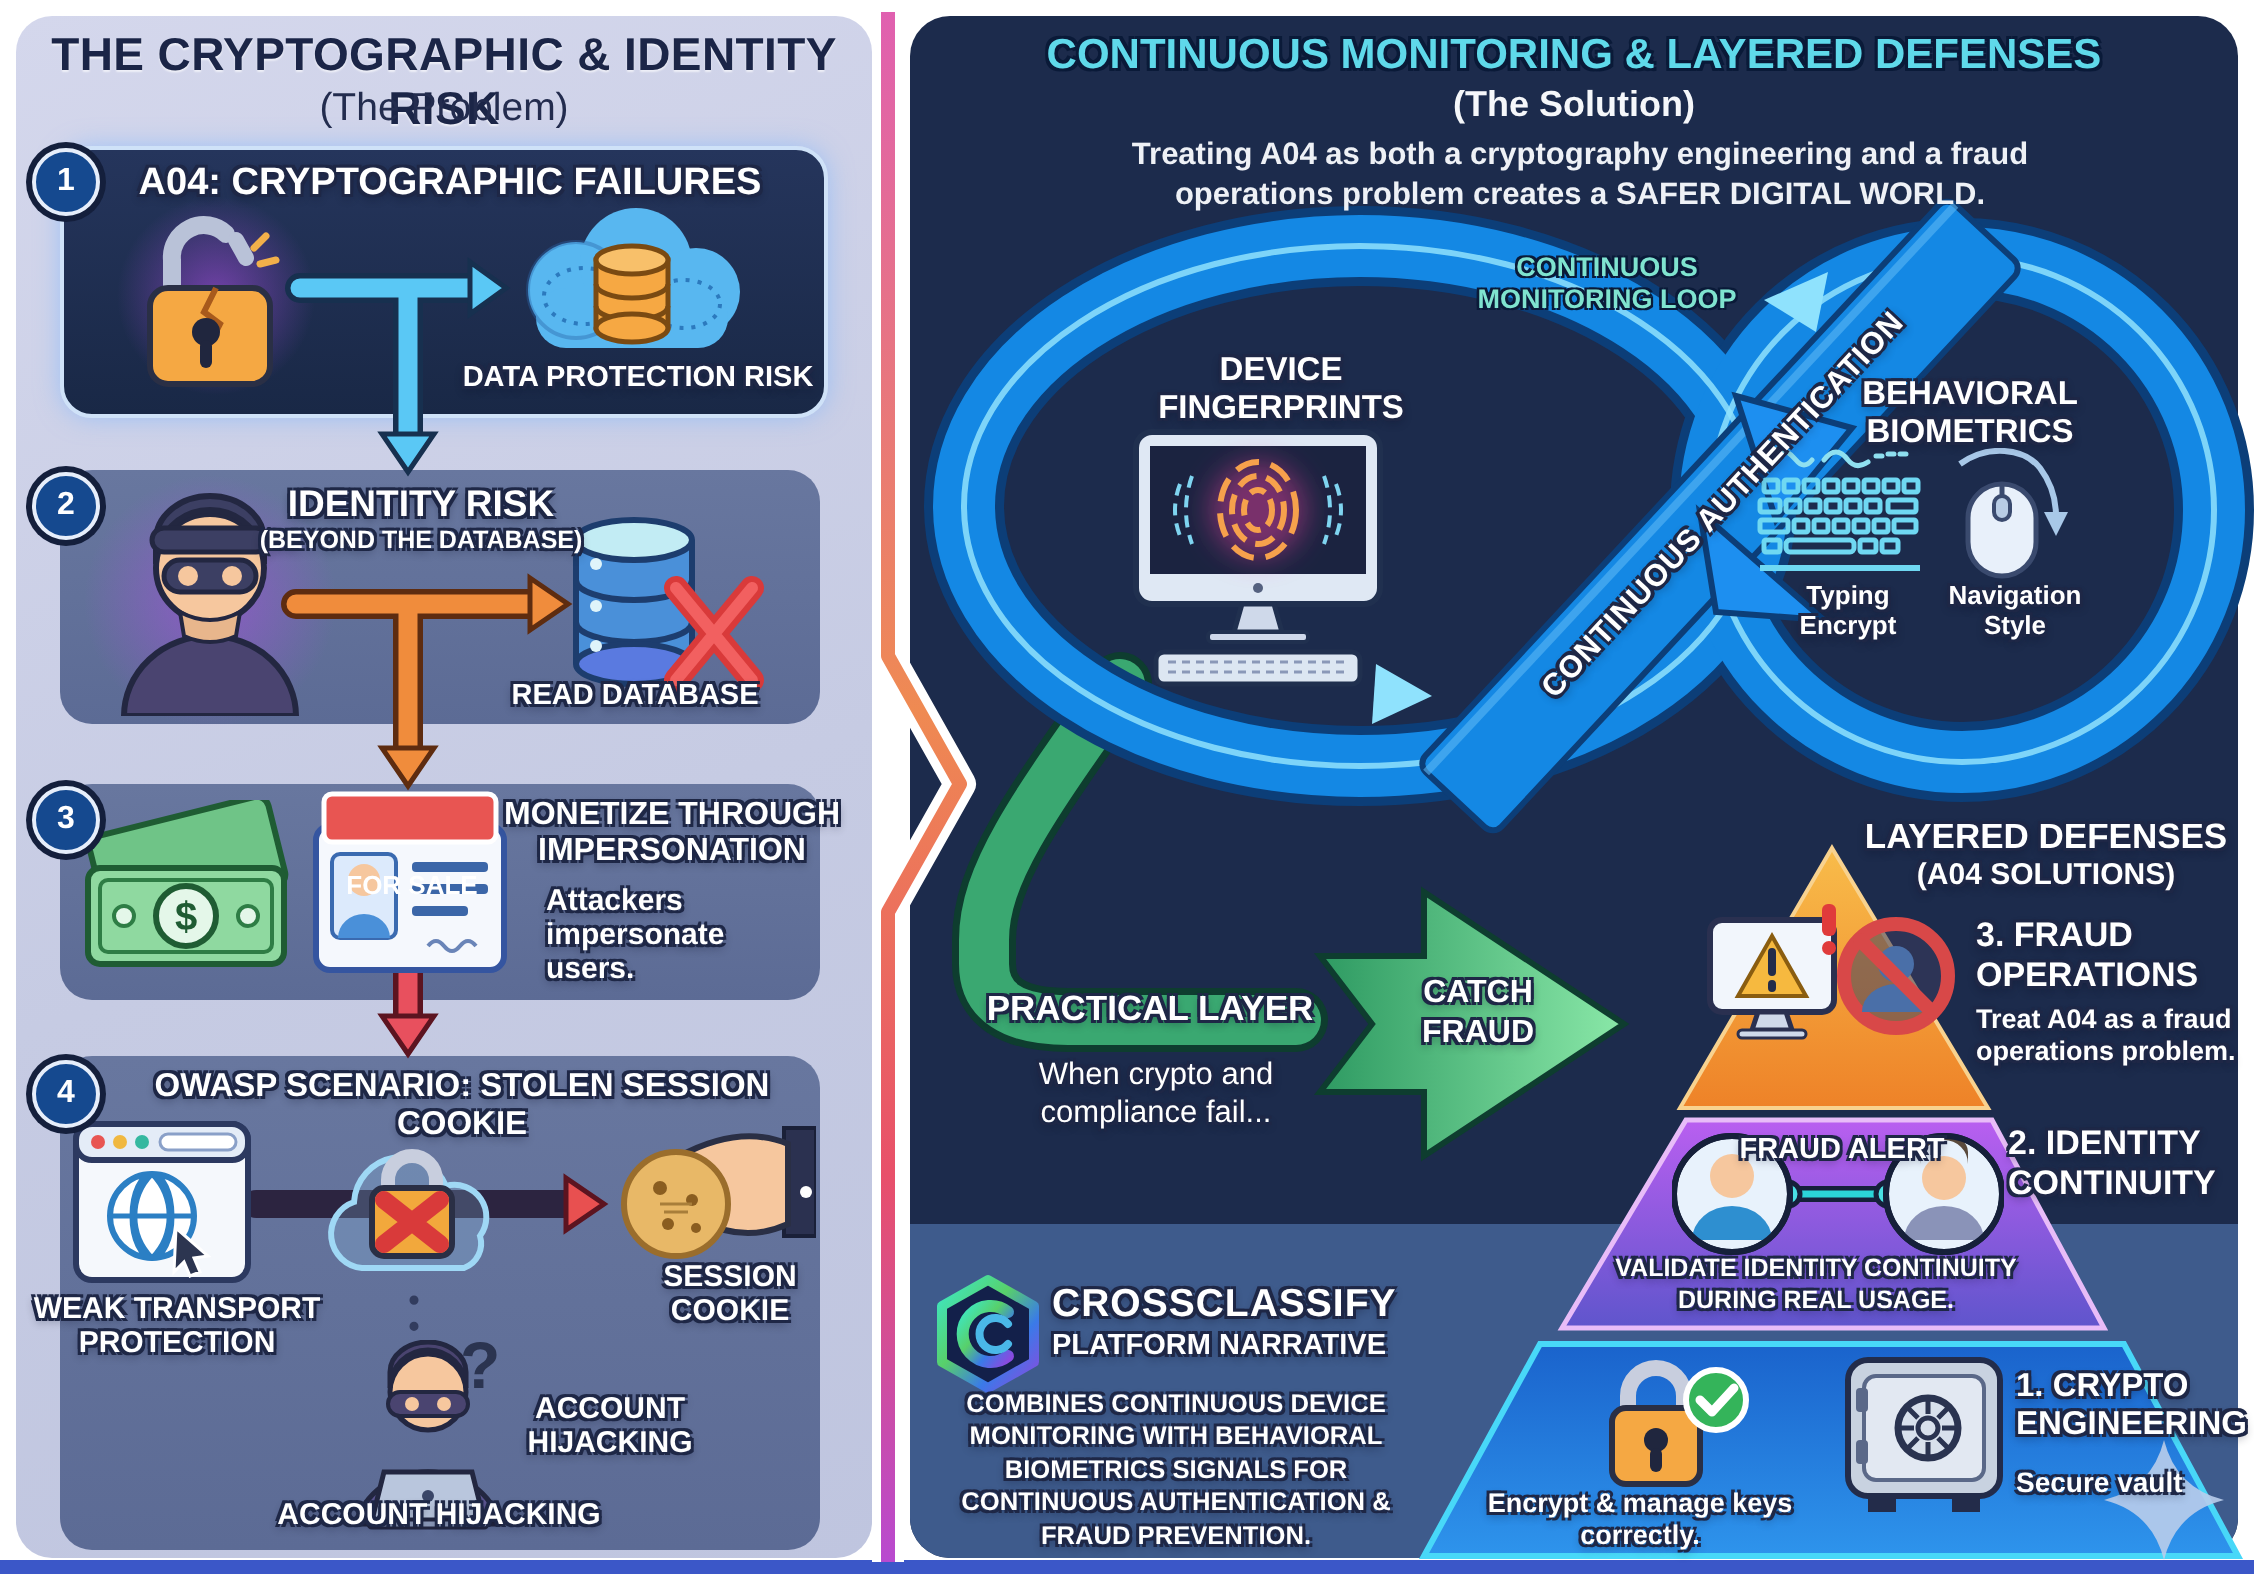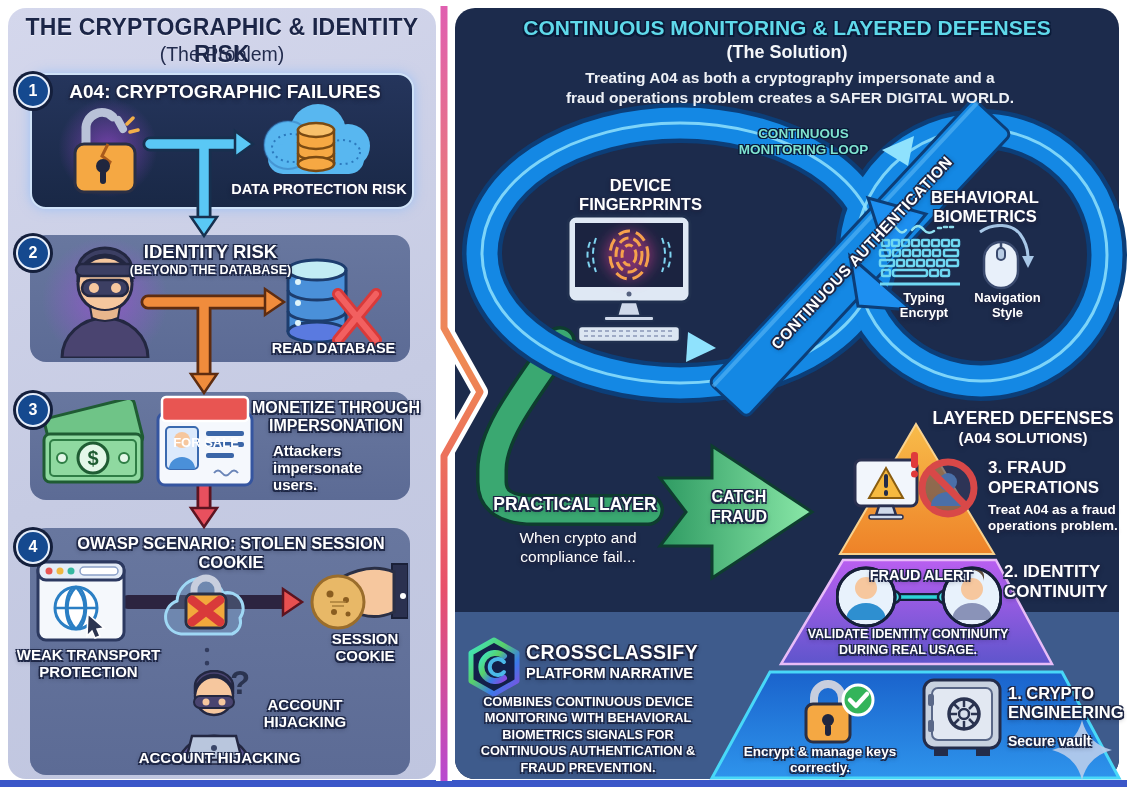--- a/index.html
+++ b/index.html
@@ -107,21 +107,21 @@
       <path d="M8 14 v62 M66 14 v62" stroke="#1d3d6e" stroke-width="3"></path>
       <path d="M8 34 a29 10 0 0 0 58 0 M8 55 a29 10 0 0 0 58 0" fill="none" stroke="#1d3d6e" stroke-width="3"></path>
       <ellipse cx="37" cy="76" rx="29" ry="10" fill="#5a7ae0" stroke="#1d3d6e" stroke-width="3"></ellipse>
       <circle cx="18" cy="26" r="3" fill="#dff4fa"></circle>
         <circle cx="18" cy="47" r="3" fill="#dff4fa"></circle>
         <circle cx="18" cy="67" r="3" fill="#dff4fa"></circle>
       <path d="M58 38 L96 84 M96 38 L58 84" stroke="#d93a3a" stroke-width="12" stroke-linecap="round"></path>
       <path d="M58 38 L96 84 M96 38 L58 84" stroke="#f26060" stroke-width="6" stroke-linecap="round"></path>
     </svg>
   </div>
-  <div class="lbl c ot" style="left:250px;top:340px;width:135px;font-size:14.5px;margin-left:16px;">READ DATABASE</div>
+  <div class="lbl c ot" style="left:250px;top:340px;width:135px;font-size:14.5px;">READ DATABASE</div>
 
   <div class="card card-slate" style="left:30px;top:392px;width:380px;height:108px;"></div>
   <div class="badge" style="left:16px;top:393px;">3</div>
   <div class="icon" style="left:36px;top:400px;">
     <svg width="114" height="86" viewBox="0 0 114 86">
       <g transform="rotate(-14 57 40)">
         <rect x="14" y="8" width="92" height="46" rx="6" fill="#6fc487" stroke="#1f5c33" stroke-width="3"></rect>
       </g>
       <rect x="8" y="34" width="98" height="48" rx="6" fill="#8fd9a0" stroke="#1f5c33" stroke-width="3"></rect>
       <rect x="14" y="40" width="86" height="36" rx="4" fill="none" stroke="#2e7d45" stroke-width="2"></rect>
@@ -205,21 +205,21 @@
   <div class="lbl" style="left:230px;top:664px;font-size:33px;font-weight:800;color:#2b3450;">?</div>
   <div class="lbl c ot" style="left:246px;top:696px;width:118px;font-size:15px;line-height:1.15;">ACCOUNT HIJACKING</div>
   <div class="lbl c ot" style="left:112px;top:749px;width:215px;font-size:15px;">ACCOUNT HIJACKING</div>
 
   <div class="abs panel-right">
     <div class="footer-band"></div>
   </div>
 
   <div class="lbl c ct" style="left:465px;top:16px;width:644px;font-size:21px;">CONTINUOUS MONITORING &amp; LAYERED DEFENSES</div>
   <div class="lbl c" style="left:465px;top:42px;width:644px;font-size:18px;font-weight:600;color:#f5f7fa;">(The Solution)</div>
-  <div class="lbl c" style="left:565px;top:68px;width:450px;font-size:15.5px;font-weight:600;color:#eef1f6;line-height:1.3;"><span>Treating A04 as both a cryptography impersonate and a fraud operations problem creates a </span><b>SAFER DIGITAL WORLD.</b></div>
+  <div class="lbl c" style="left:565px;top:68px;width:450px;font-size:15.5px;font-weight:600;color:#eef1f6;line-height:1.3;"><span>Treating A04 as both a cryptography engineering and a fraud operations problem creates a </span><b>SAFER DIGITAL WORLD.</b></div>
 
   <div class="lbl c tl" style="left:726px;top:126px;width:155px;font-size:13.5px;line-height:1.2;">CONTINUOUS MONITORING LOOP</div>
 
   <div class="lbl c ot" style="left:558px;top:176px;width:165px;font-size:16.5px;line-height:1.15;">DEVICE FINGERPRINTS</div>
   <div class="icon" style="left:566px;top:214px;">
     <svg width="126" height="134" viewBox="0 0 126 134">
       <defs>
           <filter id="blur1" x="-60%" y="-60%" width="220%" height="220%">
             <feGaussianBlur stdDeviation="7"></feGaussianBlur>
           </filter>

